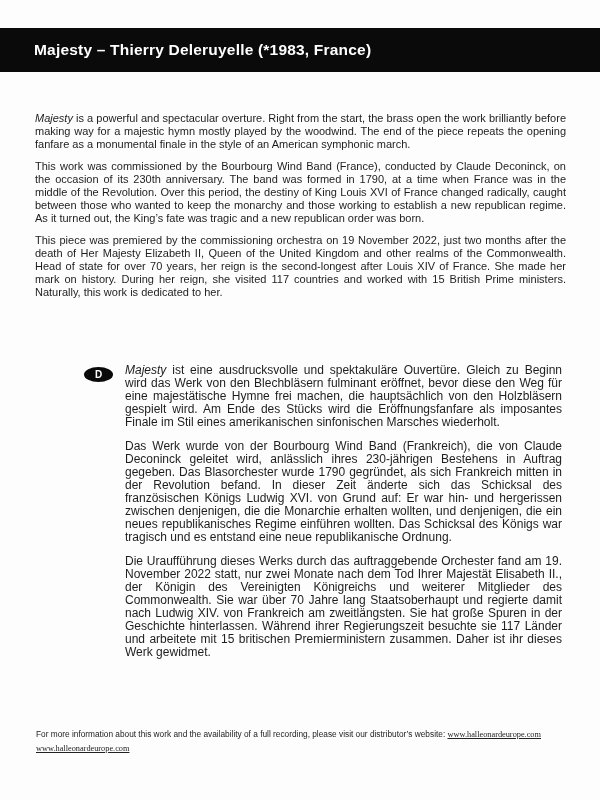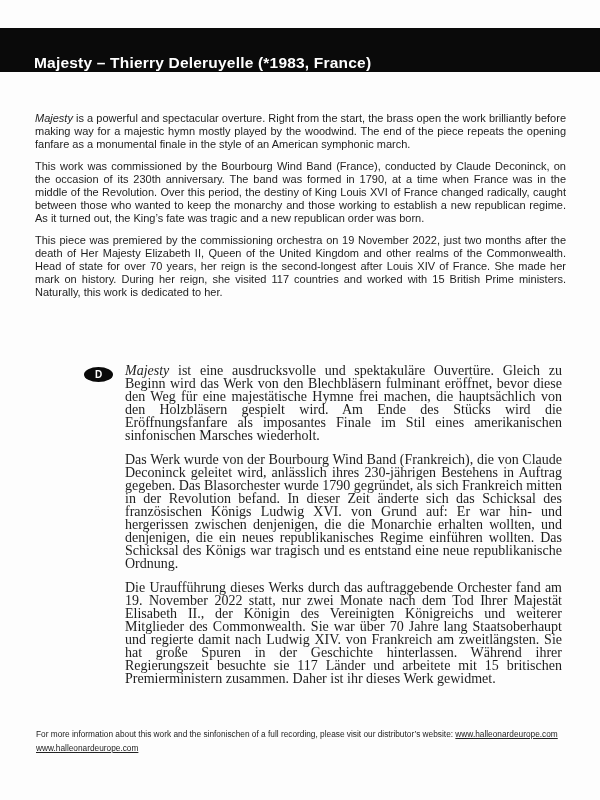--- a/index.html
+++ b/index.html
@@ -3,21 +3,21 @@
 <meta charset="utf-8">
 <style>
   html, body { margin:0; padding:0; }
   body {
     width:600px; height:800px; position:relative; overflow:hidden;
     background:#fdfdfd; color:#1d1d1d;
     font-family:"Liberation Sans", sans-serif;
   }
   .title-banner {
     position:absolute; left:0; top:28px; width:600px; height:44px;
-    background:#0a0a0a; display:flex; align-items:flex-end;
+    background:#0a0a0a; display:flex; align-items:center;
   }
   .title-banner h1 {
     margin:0 0 0 34px; color:#ffffff; font-size:15.5px; font-weight:bold;
     letter-spacing:0.2px; white-space:nowrap;
   }
   .en-block {
     position:absolute; left:35px; top:112px; width:531px;
   }
   .en-block p {
     margin:0 0 9px 0; font-size:11px; line-height:13px; text-align:justify;
@@ -27,29 +27,29 @@
     display:flex; align-items:flex-start;
   }
   .lang-badge {
     flex:0 0 auto; width:29px; height:15px; margin-top:3px;
     background:#0a0a0a; border-radius:50%;
     color:#ffffff; font-size:10px; font-weight:bold;
     text-align:center; line-height:15px;
   }
   .de-text { margin-left:12px; width:441px; }
   .de-text p {
-    margin:0 4px 11px 0; font-size:14px; line-height:13px; text-align:justify;font-family:Liberation Serif, serif;
+    margin:0 4px 11px 0; font-size:12px; line-height:13px; text-align:justify;
   }
   em.lead { font-style:italic; }
   .footer {
     position:absolute; left:36px; top:728px; width:534px;
     font-size:8.3px; line-height:13.6px; color:#222222;
   }
   .footer p { margin:0; }
-  .url-link { text-decoration:underline; color:#222222; cursor:pointer; }
+  .url-link { text-decoration:underline; color:#222222; cursor:pointer;font-family:Liberation Serif, serif; }
 </style>
 </head>
 <body>
 
 <header class="title-banner">
   <h1>Majesty – Thierry Deleruyelle (*1983, France)</h1>
 </header>
 
 <section class="en-block">
 
@@ -66,15 +66,15 @@
 
       <p><em class="lead">Majesty</em><span> ist eine ausdrucksvolle und spektakuläre Ouvertüre. Gleich zu Beginn wird das Werk von den Blechbläsern fulminant eröffnet, bevor diese den Weg für eine majestätische Hymne frei machen, die hauptsächlich von den Holzbläsern gespielt wird. Am Ende des Stücks wird die Eröffnungsfanfare als imposantes Finale im Stil eines amerikanischen sinfonischen Marsches wiederholt.</span></p>
 
       <p><em class="lead"></em><span>Das Werk wurde von der Bourbourg Wind Band (Frankreich), die von Claude Deconinck geleitet wird, anlässlich ihres 230-jährigen Bestehens in Auftrag gegeben. Das Blasorchester wurde 1790 gegründet, als sich Frankreich mitten in der Revolution befand. In dieser Zeit änderte sich das Schicksal des französischen Königs Ludwig XVI. von Grund auf: Er war hin- und hergerissen zwischen denjenigen, die die Monarchie erhalten wollten, und denjenigen, die ein neues republikanisches Regime einführen wollten. Das Schicksal des Königs war tragisch und es entstand eine neue republikanische Ordnung.</span></p>
 
       <p><em class="lead"></em><span>Die Uraufführung dieses Werks durch das auftraggebende Orchester fand am 19. November 2022 statt, nur zwei Monate nach dem Tod Ihrer Majestät Elisabeth II., der Königin des Vereinigten Königreichs und weiterer Mitglieder des Commonwealth. Sie war über 70 Jahre lang Staatsoberhaupt und regierte damit nach Ludwig XIV. von Frankreich am zweitlängsten. Sie hat große Spuren in der Geschichte hinterlassen. Während ihrer Regierungszeit besuchte sie 117 Länder und arbeitete mit 15 britischen Premierministern zusammen. Daher ist ihr dieses Werk gewidmet.</span></p>
     </div>
 </section>
 
 <footer class="footer">
-  <p><span>For more information about this work and the sinfonischen of a full recording, please visit our distributor’s website: </span><span class="url-link">www.halleonardeurope.com</span></p>
+  <p><span>For more information about this work and the availability of a full recording, please visit our distributor’s website: </span><span class="url-link">www.halleonardeurope.com</span></p>
   <p><span class="url-link">www.halleonardeurope.com</span></p>
 </footer>
 
 </body></html>

